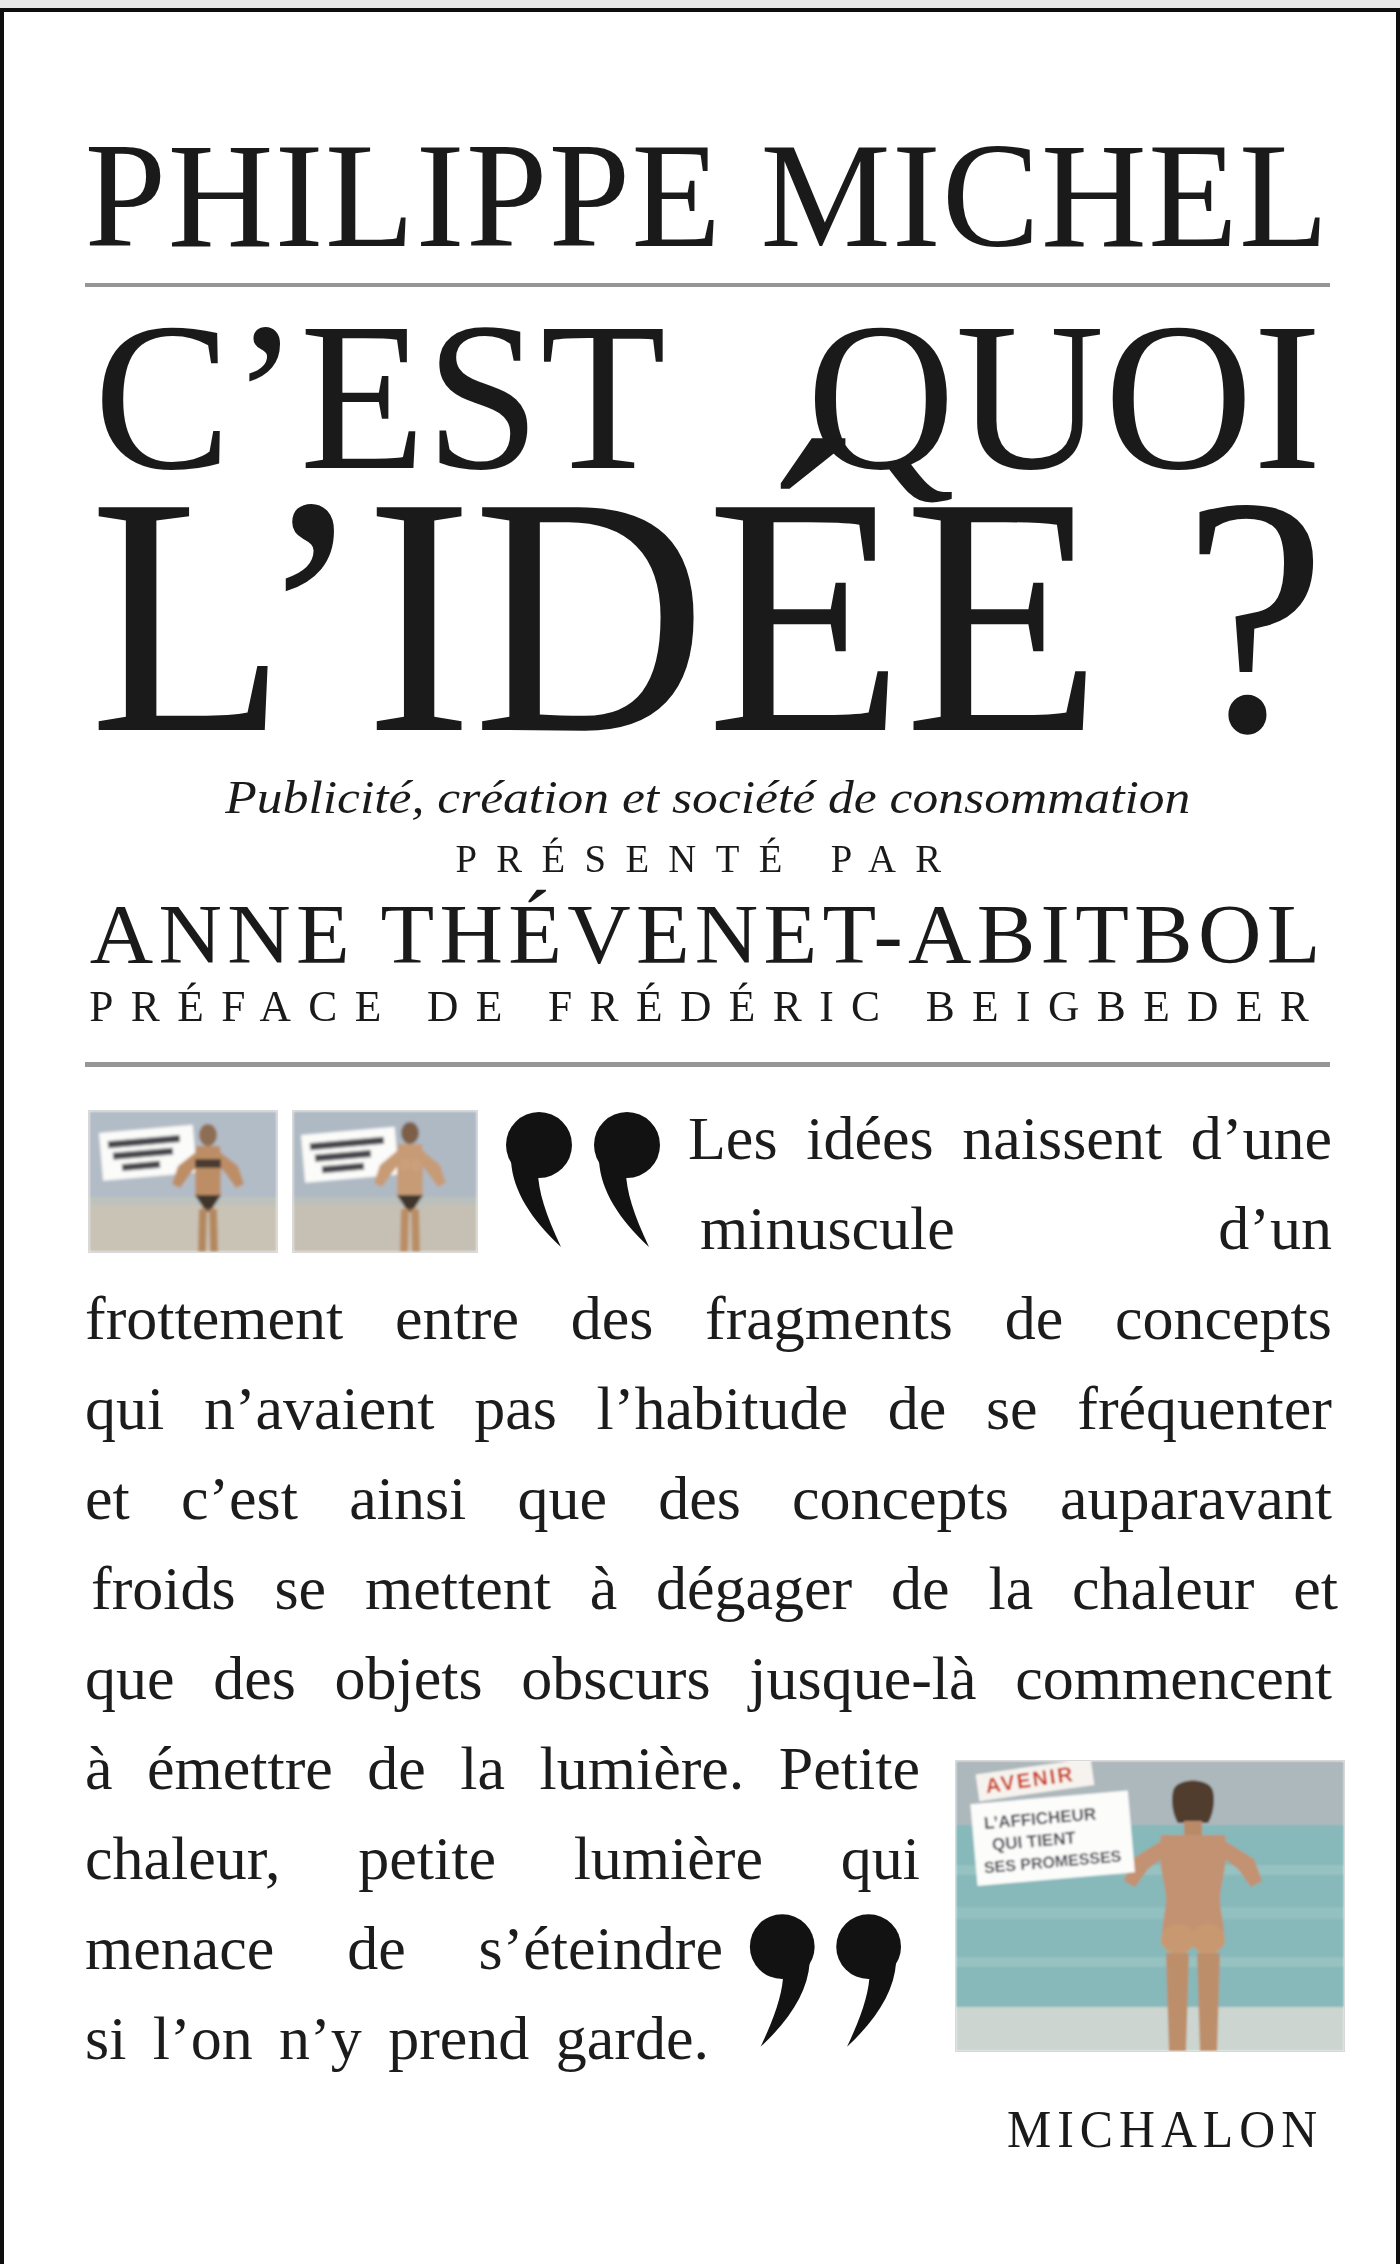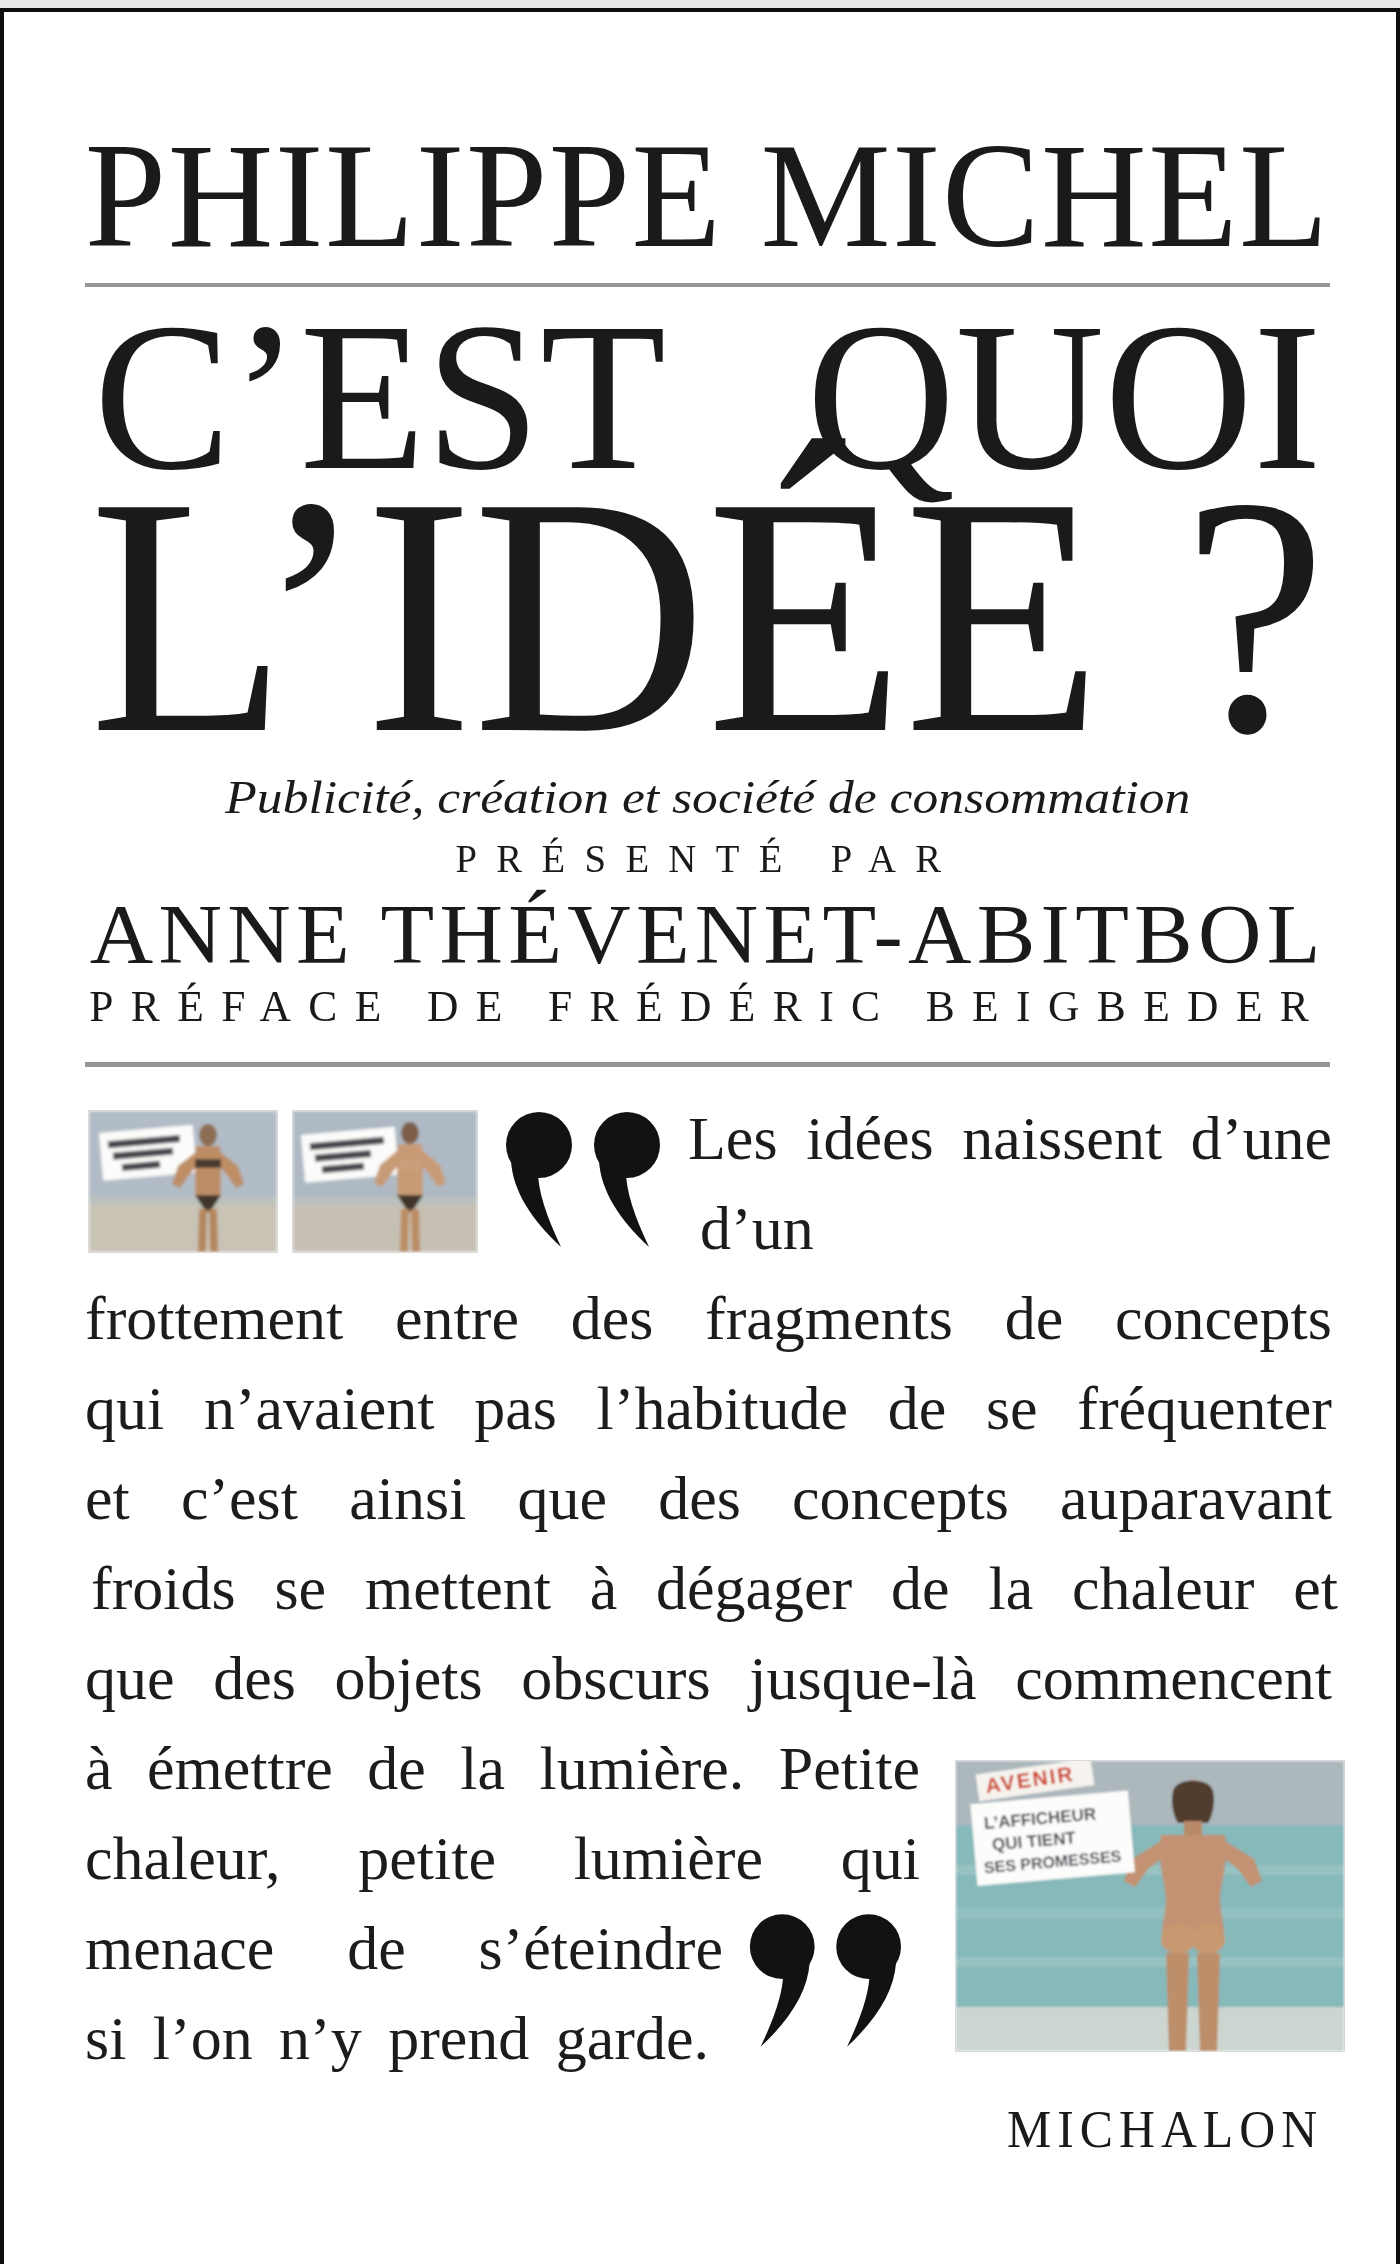--- a/index.html
+++ b/index.html
@@ -145,20 +145,21 @@
       </g>
     </svg>
 
     <div class="abs qline" style="left:688px;top:1099px;width:644px;" data-justify="words">
         <span>Les</span>
         <span>idées</span>
         <span>naissent</span>
         <span>d’une</span>
       </div>
     <div class="abs qline" style="left:700px;top:1189px;width:632px;" data-justify="words">
+        <span>minuscule</span>
         <span>d’un</span>
       </div>
     <div class="abs qline" style="left:85px;top:1279px;width:1247px;" data-justify="words">
         <span>frottement</span>
         <span>entre</span>
         <span>des</span>
         <span>fragments</span>
         <span>de</span>
         <span>concepts</span>
       </div>

